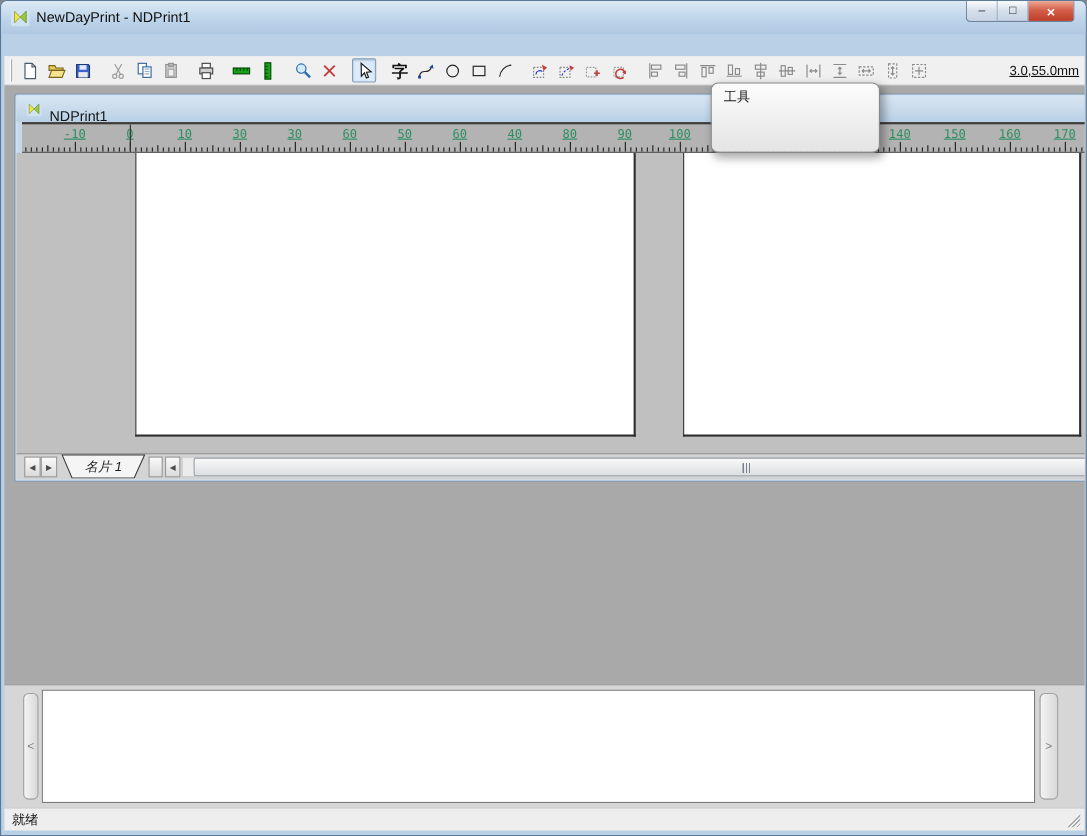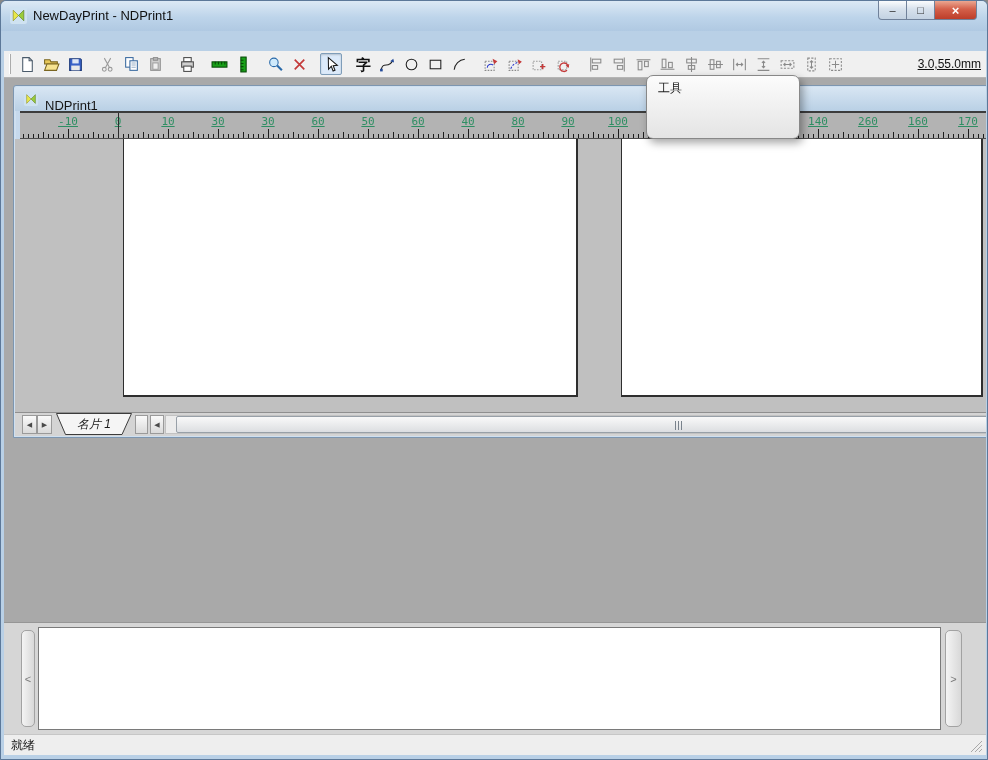--- a/index.html
+++ b/index.html
@@ -616,21 +616,21 @@
           <div class="ruler-label" style="left: 348px;">50</div>
           <div class="ruler-label" style="left: 398px;">60</div>
           <div class="ruler-label" style="left: 448px;">40</div>
           <div class="ruler-label" style="left: 498px;">80</div>
           <div class="ruler-label" style="left: 548px; text-align: center;">90</div>
           <div class="ruler-label" style="left: 598px;">100</div>
           <div class="ruler-label" style="left: 648px;">110</div>
           <div class="ruler-label" style="left: 698px;">120</div>
           <div class="ruler-label" style="left: 748px;">130</div>
           <div class="ruler-label" style="left: 798px;">140</div>
-          <div class="ruler-label" style="left: 848px;">260</div>
+          <div class="ruler-label" style="left: 848px;">150</div>
           <div class="ruler-label" style="left: 898px;">160</div>
           <div class="ruler-label" style="left: 948px;">170</div>
           <div class="ruler-origin" style="left: 98px;"></div>
         </div>
       <div class="canvas">
         <div class="page page1"></div>
         <div class="page page2"></div>
       </div>
       <div class="tabrow">
         <button class="tab-btn" style="left:7px">◀</button>

